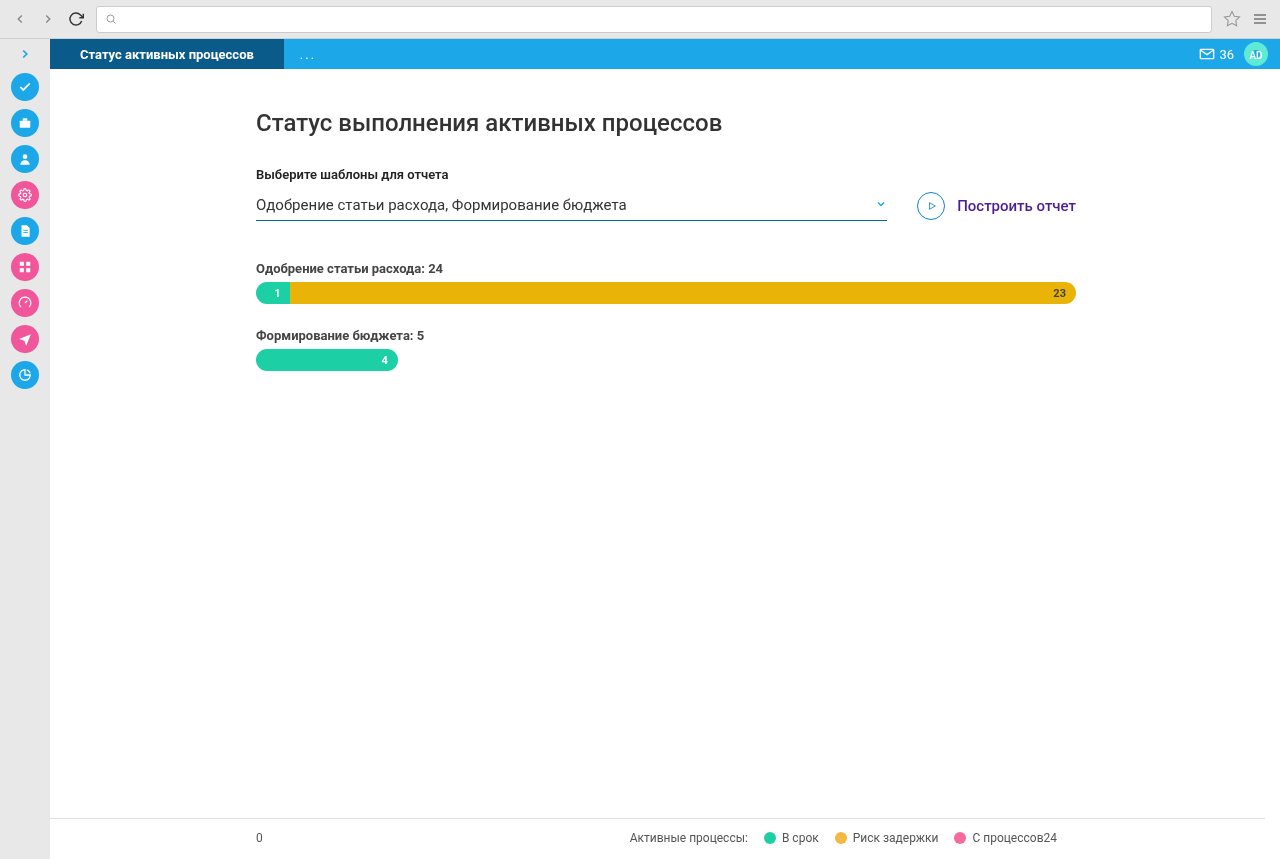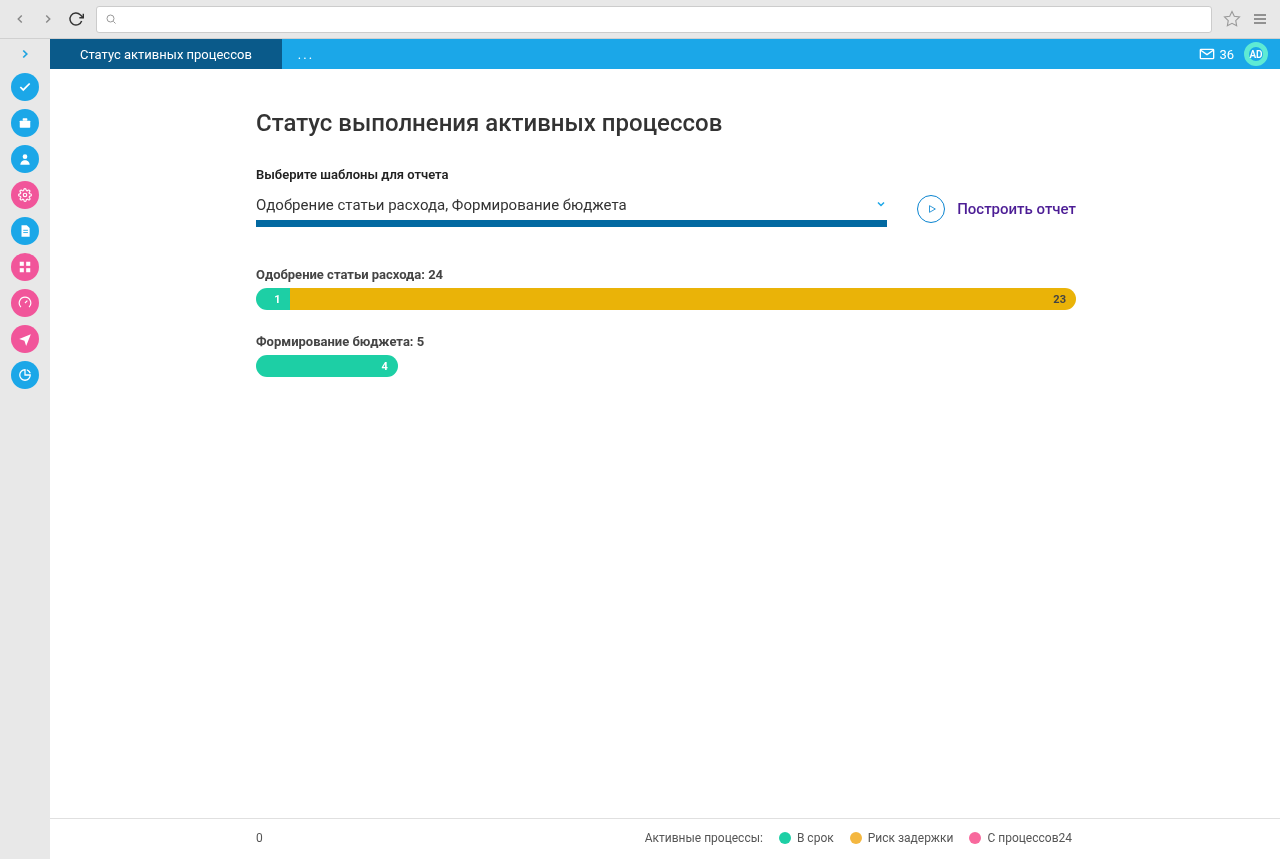--- a/index.html
+++ b/index.html
@@ -17,32 +17,32 @@
   
   .app { flex:1; display:flex; background:#e8e8e8; }
   .sidebar { width: 50px; background:#e8e8e8; display:flex; flex-direction:column; align-items:center; padding-top:0; }
   .sidebar .expand { width:50px; height:30px; display:flex; align-items:center; justify-content:center; color:#20a4e0; cursor:pointer; }
   .sb-icon { width:28px; height:28px; border-radius:50%; margin:4px 0; display:flex; align-items:center; justify-content:center; cursor:pointer; }
   .sb-blue { background:#1ba7e8; color:#fff; }
   .sb-pink { background:#f1559a; color:#fff; }
 
   .content { flex:1; background:#fff; display:flex; flex-direction:column; }
   .topbar { height:30px; background:#1ba7e8; display:flex; align-items:center; color:#fff; font-size:13px; }
-  .topbar .tab-active { background:#0a5a8a; height:100%; display:flex; align-items:center; padding:0 30px; font-weight:400; }
+  .topbar .tab-active { background:#0a5a8a; height:100%; display:flex; align-items:center; padding:0 30px; font-weight:700; }
   .topbar .more { padding:0 16px; color:#fff; letter-spacing:2px; cursor:pointer; }
   .topbar .spacer { flex:1; }
   .topbar .mail { display:flex; align-items:center; gap:4px; padding:0 10px; font-size:13px; cursor:pointer; }
-  .topbar .avatar { width:24px; height:24px; border:5px solid #5eead4; border-radius:50%; display:flex; align-items:center; justify-content:center; font-size:10px; font-weight:600; margin-right:12px; cursor:pointer; }
-
-  .main { flex:1; padding: 40px 0 0 0; position:relative; display:flex; flex-direction:column; }
+  .topbar .avatar { width:24px; height:24px; border:8px solid #5eead4; border-radius:50%; display:flex; justify-content:center; font-size:10px; font-weight:600; margin-right:12px; cursor:pointer; }
+
+  .main { flex:1; padding: 40px 15px 0 0; position:relative; display:flex; flex-direction:column; }
   .inner { width: 820px; margin-left: 206px; }
   .page-title { font-size: 24px; color:#333; font-weight:500; margin-bottom: 30px; }
   .label { font-size:13px; font-weight:600; color:#222; margin-bottom:8px; }
   .control-row { display:flex; align-items:center; gap:30px; margin-bottom:40px; }
-  .select { flex:1; border:none; border-bottom:7px solid #0369a1; padding:6px 0; font-size:15px; color:#333; display:flex; align-items:center; justify-content:space-between; cursor:pointer; }
+  .select { flex:1; border:none; border-bottom:1px solid #0369a1; padding:6px 0; font-size:15px; color:#333; display:flex; align-items:center; justify-content:space-between; cursor:pointer; }
   .select .chev { color:#1ba7e8; font-size:12px; }
   .build-btn { display:flex; align-items:center; gap:12px; color:#4c1d95; font-size:15px; font-weight:500; cursor:pointer; }
   .play { width:28px; height:28px; border:1.5px solid #0a84d0; border-radius:50%; display:flex; align-items:center; justify-content:center; }
   .play svg { margin-left:2px; }
 
   .process-block { margin-bottom:24px;font-weight:bold; }
   .process-label { font-size:13px; color:#444; margin-bottom:6px; }
   .bar { height:22px; display:flex; border-radius:11px; overflow:hidden; }
   .seg { display:flex; align-items:center; justify-content:flex-end; padding:0 10px; font-size:11px; color:#fff; }
   .seg.g { background:#1dcfa5; }

